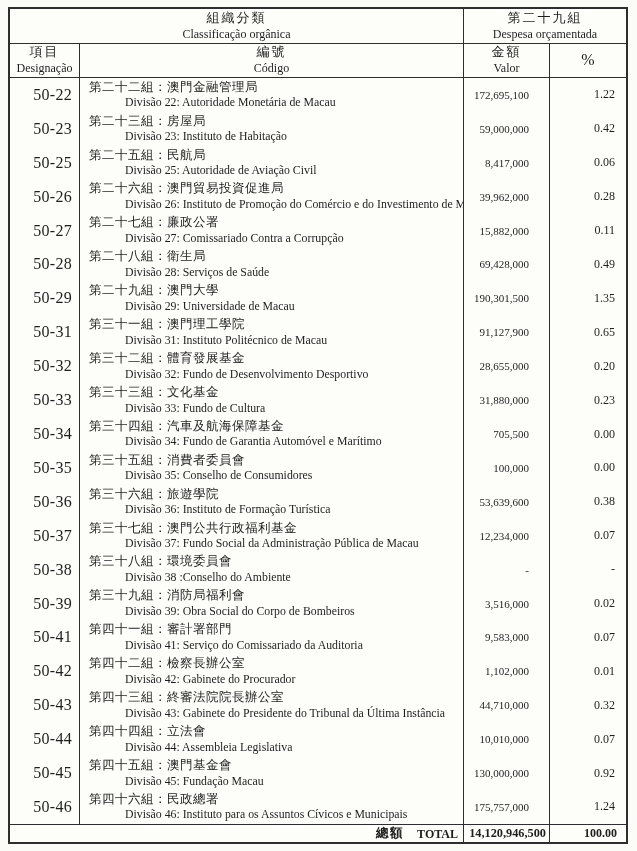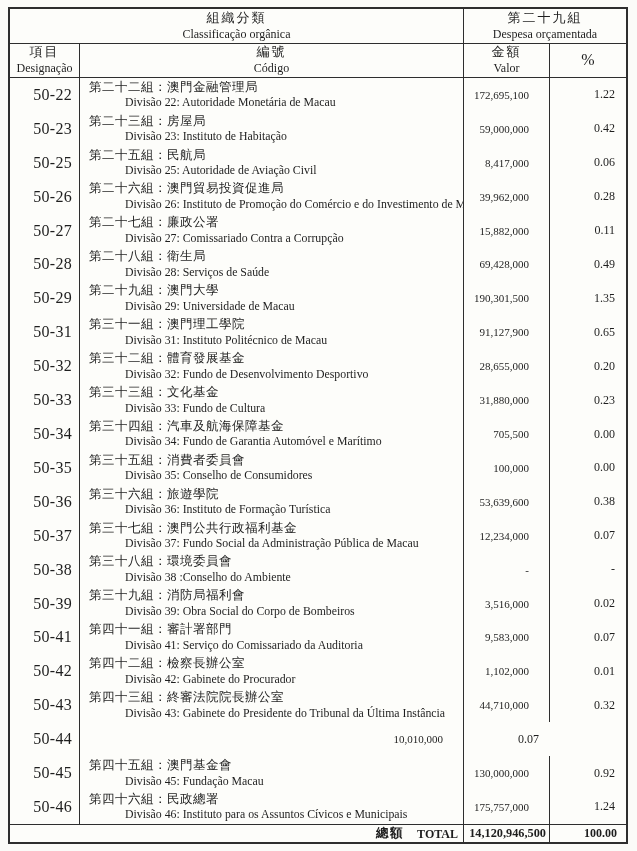--- a/index.html
+++ b/index.html
@@ -293,20 +293,24 @@
     <div class="c-des br">
       <span class="zh-t">第四十三組：終審法院院長辦公室</span>
       <span class="pt-t">Divisão 43: Gabinete do Presidente do Tribunal da Última Instância</span>
     </div>
     <div class="c-val br">44,710,000</div>
     <div class="c-pct">0.32</div>
   </div>
 
   <div class="row">
     <div class="c-code br">50-44</div>
+    <div class="c-des br">
+      <span class="zh-t">第四十四組：立法會</span>
+      <span class="pt-t">Divisão 44: Assembleia Legislativa</span>
+    </div>
     <div class="c-val br">10,010,000</div>
     <div class="c-pct">0.07</div>
   </div>
 
   <div class="row">
     <div class="c-code br">50-45</div>
     <div class="c-des br">
       <span class="zh-t">第四十五組：澳門基金會</span>
       <span class="pt-t">Divisão 45: Fundação Macau</span>
     </div>

